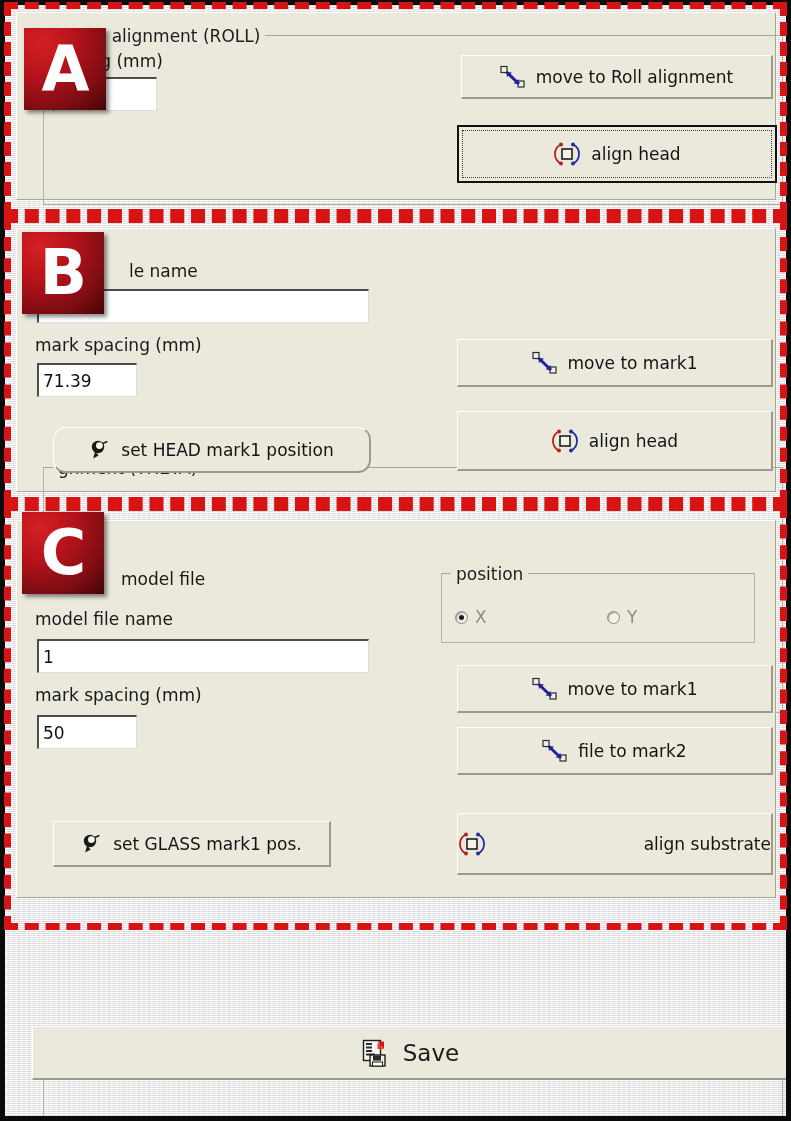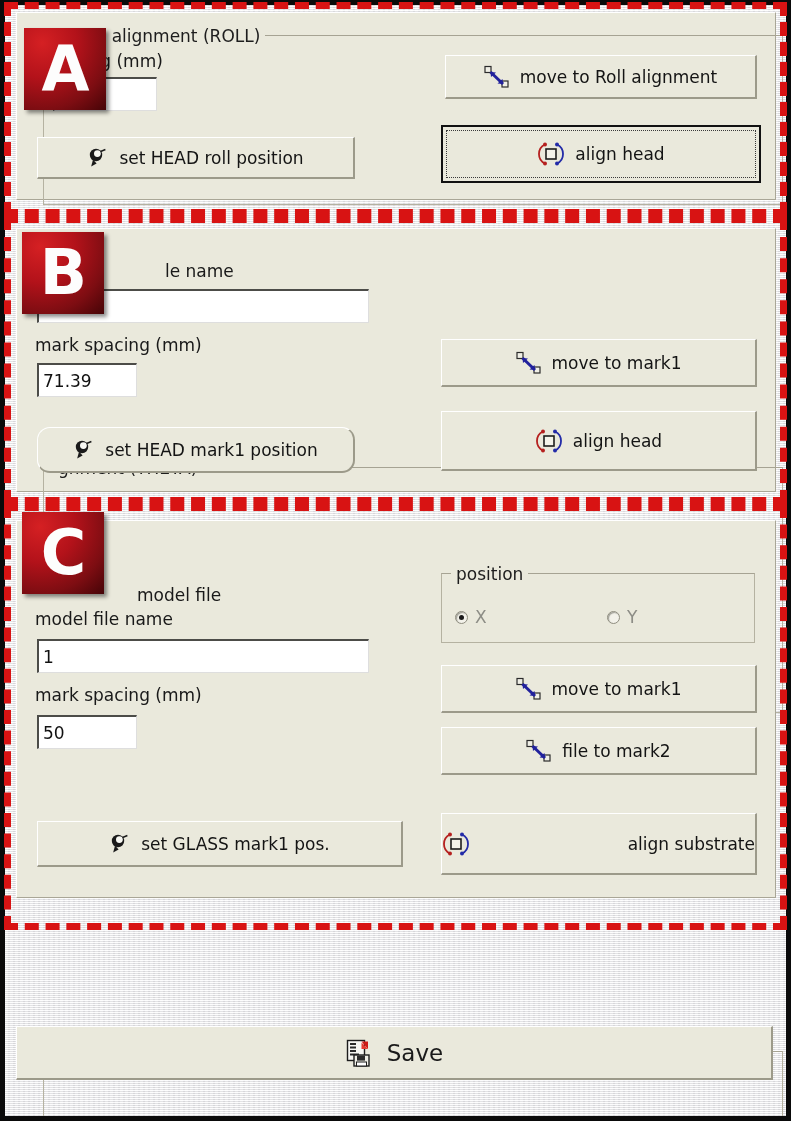--- a/index.html
+++ b/index.html
@@ -117,20 +117,21 @@
     border-bottom: 2px solid #9c9a8a;
     display: flex;
     align-items: center;
     justify-content: center;
     gap: 10px;
     font-family: "DejaVu Sans", "Liberation Sans", sans-serif;
     font-size: 17px;
     color: #141414;
     cursor: default;
     padding: 0;
+    margin-left: 16px;
   }
   .btn .btn-label { white-space: nowrap; }
 
   
   .btn.default {
     border: 2px solid #111111;
     background: #eae9dc;
   }
   .btn.default .focus-ring {
     position: absolute;
@@ -210,29 +211,20 @@
 
 <div class="panel" id="panel-a">
   <div class="groupbox" id="gb-a">
     <div class="gb-title">HEAD alignment (ROLL)</div>
   </div>
 
   <div class="lbl" style="left:48px; top:38px;">acing (mm)</div>
 
   <input class="tbox" id="in-a-spacing" style="left: 36px; top: 64px; width: 104px; height: 34px;" value="">
 
-  <div class="btn" id="btn-a-set" style="left:20px; top:124px; width:318px; height:42px;">
-    <svg class="icn" width="22" height="22" viewBox="0 0 22 22">
-      <circle cx="9" cy="8" r="6.2" fill="#1a1a1a"></circle>
-      <circle cx="10.4" cy="6.6" r="3.4" fill="#f7f7f2"></circle>
-      <path d="M6 12.6 L4.2 19.4 L9.6 16.4 Z" fill="#1a1a1a"></path>
-      <path d="M13.6 4.4 L18.4 2.6" stroke="#1a1a1a" stroke-width="1.6"></path>
-    </svg>
-    <span class="btn-label">set HEAD roll position</span>
-  </div>
 
   <div class="btn" id="btn-a-move" style="left:428px; top:42px; width:312px; height:44px;">
     <svg class="icn" width="26" height="24" viewBox="0 0 26 24">
       <rect x="1" y="1.5" width="6" height="6" fill="#f0efe6" stroke="#2b2b2b" stroke-width="1.2"></rect>
       <rect x="18" y="16" width="6" height="6" fill="#f0efe6" stroke="#2b2b2b" stroke-width="1.2"></rect>
       <path d="M6.5 7 L19 19" stroke="#21219c" stroke-width="3"></path>
       <path d="M6.5 7 L12 7.5 L7 12 Z" fill="#21219c"></path>
       <path d="M19 19 L13.5 18.5 L18.5 14 Z" fill="#21219c"></path>
     </svg>
     <span class="btn-label">move to Roll alignment</span>
@@ -251,21 +243,21 @@
     </svg>
     <span class="btn-label">align head</span>
   </div>
 </div>
 
 <div class="panel" id="panel-b">
   <div class="groupbox" id="gb-b">
     <div class="gb-title">gnment (THETA)</div>
   </div>
 
-  <div class="lbl" style="left:112px; top:32px;margin-left:36px;">le name</div>
+  <div class="lbl" style="left:112px; top:32px;">le name</div>
 
   <input class="tbox" id="in-b-file" style="left: 20px; top: 60px; width: 332px; height: 34px;" value="">
 
   <div class="lbl" style="left:18px; top:106px;">mark spacing (mm)</div>
 
   <input class="tbox" id="in-b-spacing" style="left: 20px; top: 134px; width: 100px; height: 34px;" value="71.39">
 
   <div class="btn" id="btn-b-set" style="left:20px; top:198px; width:318px; height:46px;border-radius:13px;">
     <svg class="icn" width="22" height="22" viewBox="0 0 22 22">
       <circle cx="9" cy="8" r="6.2" fill="#1a1a1a"></circle>
@@ -299,21 +291,21 @@
     </svg>
     <span class="btn-label">align head</span>
   </div>
 </div>
 
 <div class="panel" id="panel-c">
   <div class="groupbox" id="gb-c">
     <div class="gb-title">TE alignment</div>
   </div>
 
-  <div class="lbl" style="left:120px; top:48px;margin-top:16px;">model file</div>
+  <div class="lbl" style="left:104px; top:48px;">model file</div>
   <div class="lbl" style="left:18px; top:88px;">model file name</div>
 
   <input class="tbox" id="in-c-file" style="left: 20px; top: 118px; width: 332px; height: 34px;" value="1">
 
   <div class="lbl" style="left:18px; top:164px;">mark spacing (mm)</div>
 
   <input class="tbox" id="in-c-spacing" style="left: 20px; top: 194px; width: 100px; height: 34px;" value="50">
 
   <div class="groupbox" id="gb-dir" style="left:424px; top:52px; width:314px; height:70px;">
     <div class="gb-title">position</div>
@@ -355,21 +347,21 @@
       <path d="M8 4.5 A10.5 10.5 0 0 0 8 23.5" fill="none" stroke="#b5201f" stroke-width="1.8"></path>
       <path d="M20 4.5 A10.5 10.5 0 0 1 20 23.5" fill="none" stroke="#232ba8" stroke-width="1.8"></path>
       <circle cx="8" cy="4.5" r="2" fill="#b5201f"></circle>
       <circle cx="8" cy="23.5" r="2" fill="#b5201f"></circle>
       <circle cx="20" cy="4.5" r="2" fill="#232ba8"></circle>
       <circle cx="20" cy="23.5" r="2" fill="#232ba8"></circle>
     </svg>
     <span class="btn-label">align substrate</span>
   </div>
 
-  <div class="btn" id="btn-c-set" style="left:20px; top:300px; width:366px; height:46px;">
+  <div class="btn" id="btn-c-set" style="left:20px; top:300px; width:278px; height:46px;">
     <svg class="icn" width="22" height="22" viewBox="0 0 22 22">
       <circle cx="9" cy="8" r="6.2" fill="#1a1a1a"></circle>
       <circle cx="10.4" cy="6.6" r="3.4" fill="#f7f7f2"></circle>
       <path d="M6 12.6 L4.2 19.4 L9.6 16.4 Z" fill="#1a1a1a"></path>
       <path d="M13.6 4.4 L18.4 2.6" stroke="#1a1a1a" stroke-width="1.6"></path>
     </svg>
     <span class="btn-label">set GLASS mark1 pos.</span>
   </div>
 </div>
 

